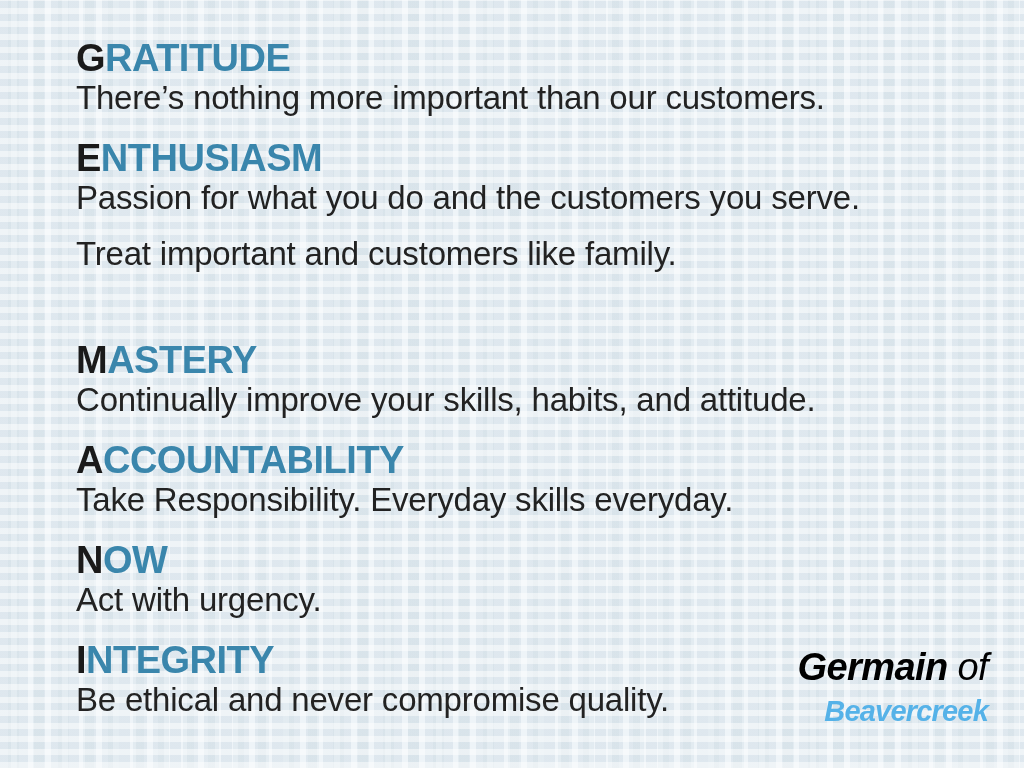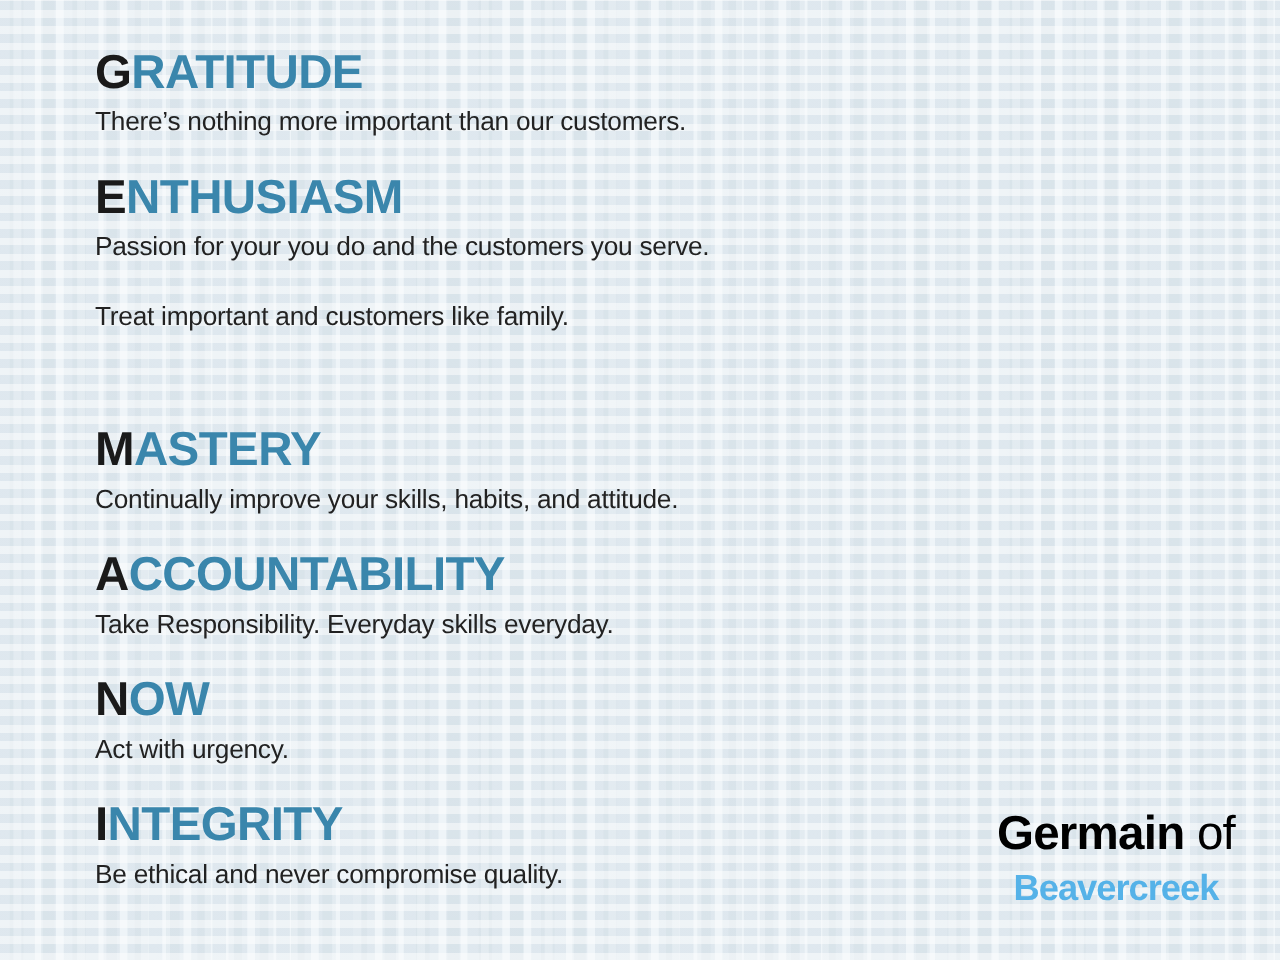--- a/index.html
+++ b/index.html
@@ -80,35 +80,36 @@
     line-height:44px;
     letter-spacing:-0.5px;
     color:#3a86ac;
     white-space:nowrap;
   }
   .value-title .lead {
     color:#1a1a1a;
   }
 
   .value-desc {
-    font-size:21px;
+    font-size:33px;
     line-height:32px;
     color:#222222;
     letter-spacing:-0.2px;
     margin-top:2px;
     white-space:nowrap;
   }
 
   
   #logo {
     position:absolute;
     right:36px;
     bottom:34px;
-    text-align:center;
+    text-align:right;
     line-height:1;
+    font-style:italic;
   }
   #logo .line1 {
     font-size:38px;
     line-height:42px;
     color:#000000;
     letter-spacing:-0.6px;
     white-space:nowrap;
   }
   #logo .line1 .brand {
     font-weight:bold;
@@ -134,21 +135,21 @@
 
   <div class="values">
 
     <div class="value-block">
       <div class="value-title"><span class="lead">G</span><span class="rest">RATITUDE</span></div>
       <div class="value-desc">There’s nothing more important than our customers.</div>
     </div>
 
     <div class="value-block">
       <div class="value-title"><span class="lead">E</span><span class="rest">NTHUSIASM</span></div>
-      <div class="value-desc">Passion for your you do and the customers you serve.</div>
+      <div class="value-desc">Passion for what you do and the customers you serve.</div>
     </div>
 
     <div class="value-block">
       <div class="value-desc">Treat important and customers like family.</div>
     </div>
 
     <div class="value-block">
       <div class="value-title"><span class="lead">M</span><span class="rest">ASTERY</span></div>
       <div class="value-desc">Continually improve your skills, habits, and attitude.</div>
     </div>

